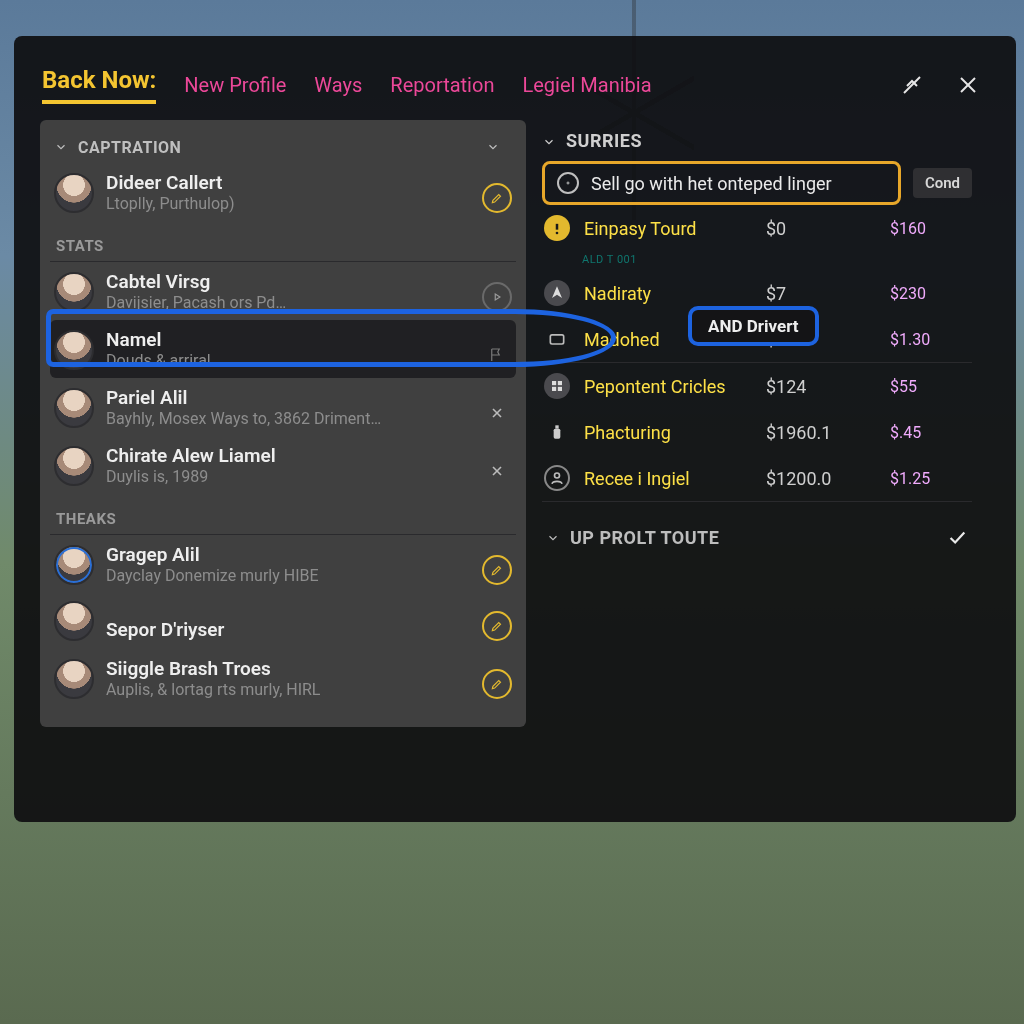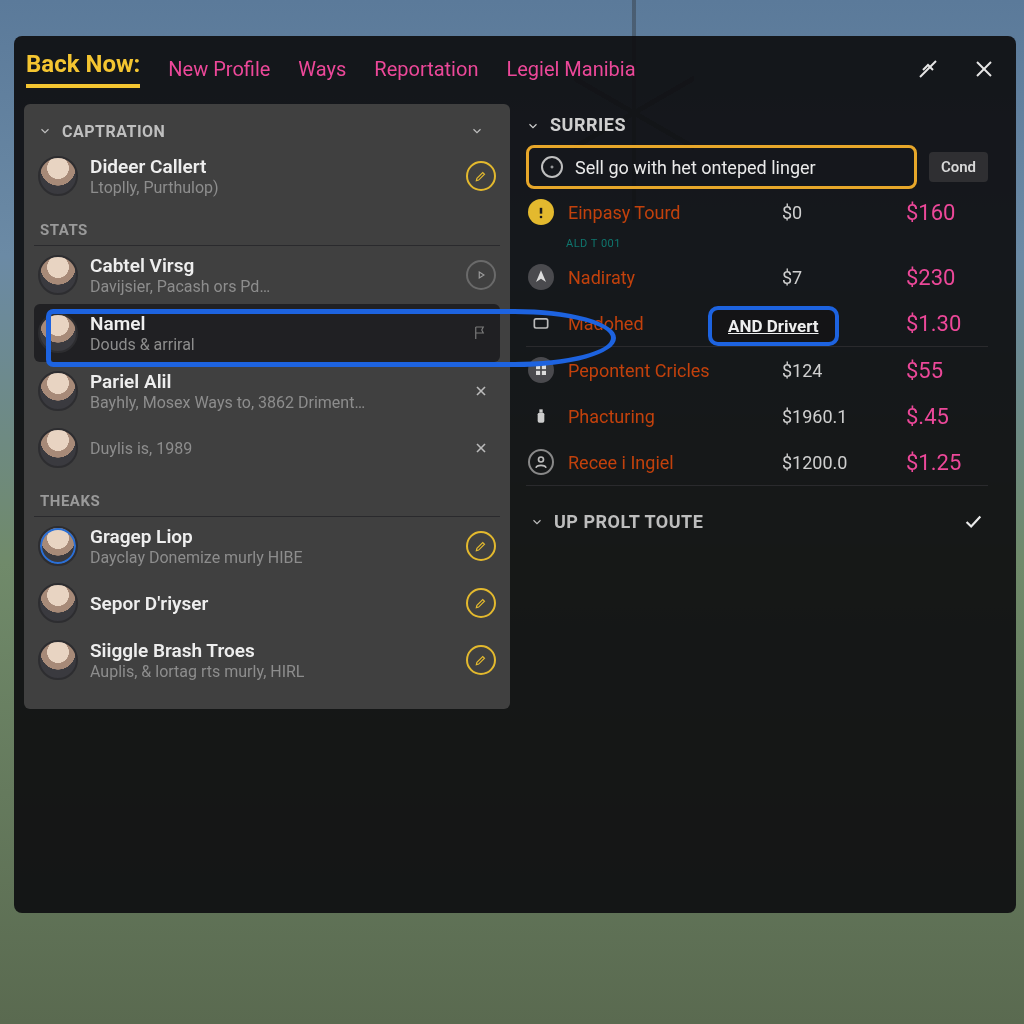--- a/index.html
+++ b/index.html
@@ -11,42 +11,42 @@
   }
   
   .bg-tower {
     position:absolute; top:0; right:330px; width:120px; height:220px; opacity:.35;
     background:
       linear-gradient(90deg,transparent 48%,#2a2a2a 48%,#2a2a2a 52%,transparent 52%),
       linear-gradient(30deg,transparent 48%,#2a2a2a 48%,#2a2a2a 50%,transparent 50%),
       linear-gradient(-30deg,transparent 48%,#2a2a2a 48%,#2a2a2a 50%,transparent 50%);
   }
   .window {
-    position:absolute; left:14px; top:36px; width:1002px; height:877px;
-    background:rgba(14,14,16,.92); border-radius:8px; padding:0;
+    position:absolute; left:14px; top:36px; width:1002px; height:786px;
+    background:rgba(14,14,16,.92); border-radius:8px; padding:16px;
   }
   
   .tabs { display:flex; align-items:center; padding:14px 18px 8px 12px; gap:28px;}
   .tab { color:#ec4899; font-size:20px; cursor:pointer;}
   .tab.active { color:#f4c531; font-weight:700; font-size:24px; border-bottom:4px solid #f4c531; padding-bottom:6px;}
   .tabs-spacer{flex:1;}
   .top-icon{ width:28px;height:28px; color:#e6e6e6; display:flex;align-items:center;justify-content:center; cursor:pointer;}
   .top-icon svg{width:24px;height:24px;stroke:#e6e6e6;stroke-width:2;fill:none;}
   
   .panels{display:flex;gap:12px;padding:8px 10px;}
   .panel-left{ width:486px; background:#404040; border-radius:6px; padding:10px 10px 20px 10px;}
   .panel-right{ flex:1; padding:4px 18px 0 4px;}
   
   .sec-head{display:flex;align-items:center;color:#bfbfbf;font-size:16px;font-weight:700;letter-spacing:.5px;padding:8px 6px 6px 4px;}
   .sec-head .chev{width:18px;height:18px;margin-right:6px;}
   .sec-head .chev svg{width:14px;height:14px;stroke:#bfbfbf;stroke-width:2;fill:none;}
   .sec-head .spacer{flex:1;}
   .sec-sub{color:#9a9a9a;font-size:15px;font-weight:700;letter-spacing:.5px;padding:16px 6px 6px 6px; border-bottom:1px solid #2a2a2d;}
   
-  .person{display:flex;align-items:center;gap:12px;padding:8px 4px;}
+  .person{display:flex;align-items:flex-end;gap:12px;padding:8px 4px;}
   .person.sel{background:#202023;border-radius:6px;}
   .avatar{width:40px;height:40px;border-radius:50%;background:radial-gradient(circle at 50% 28%,#e8d4c2 0 34%,#a78a78 35% 55%,#3a3a3f 56% 100%);border:2px solid #2d2d30;flex:none;}
   .avatar.blue{box-shadow:0 0 0 2px #2a6fd6 inset;}
   .ptext{flex:1;min-width:0;}
   .pname{color:#eee;font-size:19px;font-weight:600;}
   .psub{color:#8d8d8d;font-size:16px;white-space:nowrap;overflow:hidden;text-overflow:ellipsis;}
   .row-action{width:30px;height:30px;border-radius:50%;display:flex;align-items:center;justify-content:center;flex:none;}
   .row-action.edit{border:2px solid #e3b92e;}
   .row-action.edit svg{width:14px;height:14px;stroke:#e3b92e;fill:none;stroke-width:2;}
   .row-action.gray{border:2px solid #6a6a6a;}
@@ -59,23 +59,23 @@
   .r-sec-head .chev svg{width:14px;height:14px;stroke:#cfcfcf;stroke-width:2;fill:none;}
   .sell-row{display:flex;align-items:center;gap:12px;}
   .sell-pill{flex:1;min-width:0;display:flex;align-items:center;gap:12px;border:3px solid #e7a72a;border-radius:8px;padding:8px 12px;color:#eaeaea;font-size:18px;}
   .pill-icon{width:22px;height:22px;border-radius:50%;border:2px solid #bfbfbf;display:flex;align-items:center;justify-content:center;}
   .pill-icon svg{width:12px;height:12px;stroke:#bfbfbf;stroke-width:2;fill:none;}
   .cond-btn{background:#2f2f32;color:#d8d8d8;font-size:15px;font-weight:600;padding:6px 12px;border-radius:4px;cursor:pointer;}
   .r-row{display:flex;align-items:center;gap:14px;padding:10px 2px;}
   .r-row.bordered{border-bottom:1px solid #2a2a2d;}
   .r-icon{width:26px;height:26px;border-radius:50%;display:flex;align-items:center;justify-content:center;flex:none;}
   .r-icon svg{width:20px;height:20px;}
-  .r-label{flex:1;color:#c2410c;font-size:18px;}
+  .r-label{flex:1;color:#fde047;font-size:18px;}
   .col-a{width:110px;color:#cfcfcf;font-size:18px;text-align:left;}
-  .col-b{width:80px;color:#ec4899;font-size:22px;text-align:left;}
+  .col-b{width:80px;color:#f0abfc;font-size:16px;text-align:left;}
   .subhint{color:#0f766e;font-size:11px;letter-spacing:.5px;padding:2px 0 4px 40px;}
   .and-pill{position:absolute; border:4px solid #1d63e0;border-radius:10px;color:#eee;font-weight:700;font-size:17px;padding:6px 16px;background:#141416;}
   .up-row{display:flex;align-items:center;color:#bdbdbd;font-weight:700;font-size:18px;letter-spacing:.5px;padding:24px 4px;}
   .up-row .chev{width:18px;height:18px;margin-right:6px;}
   .up-row .chev svg{width:14px;height:14px;stroke:#bdbdbd;stroke-width:2;fill:none;}
   .check{width:22px;height:22px;}
   .check svg{width:22px;height:22px;stroke:#e9e9e9;stroke-width:2.4;fill:none;}
   
   .hl-sel{position:absolute;border:5px solid #1d63e0;border-radius:30px 420px 420px 30px / 30px 120px 120px 30px;pointer-events:none;}
 </style>
@@ -174,36 +174,37 @@
               <line x1="6" y1="6" x2="18" y2="18"></line>
               <line x1="18" y1="6" x2="6" y2="18"></line>
             </svg>
           </div>
       </div>
 
 
       <div class="person">
         <div class="avatar"></div>
         <div class="ptext">
+          <div class="pname">Chirate Alew Liamel</div>
           <div class="psub">Duylis is, 1989</div>
         </div>
         <div class="row-action x">
             <svg viewBox="0 0 24 24">
               <line x1="6" y1="6" x2="18" y2="18"></line>
               <line x1="18" y1="6" x2="6" y2="18"></line>
             </svg>
           </div>
       </div>
 
       <div class="sec-sub">THEAKS</div>
 
       <div class="person">
         <div class="avatar blue"></div>
         <div class="ptext">
-          <div class="pname">Gragep Liop</div>
+          <div class="pname">Gragep Alil</div>
           <div class="psub">Dayclay Donemize murly HIBE</div>
         </div>
         <div class="row-action edit">
             <svg viewBox="0 0 24 24">
               <path d="M4 20l4-1 10-10-3-3L5 16z"></path>
             </svg>
           </div>
       </div>
 
       <div class="person">
@@ -334,13 +335,13 @@
         <span class="check"><svg viewBox="0 0 24 24">
               <polyline points="5 13 10 18 20 7"></polyline>
             </svg></span>
       </div>
     </div>
   </div>
 </div>
 
 <div class="hl-sel" style="left:46px; top:309px; width:570px; height:58px;"></div>
 
-<div class="and-pill" style="left:708px; top:306px;text-decoration:underline;">AND Drivert</div>
+<div class="and-pill" style="left:688px; top:306px;">AND Drivert</div>
 
 </body></html>

